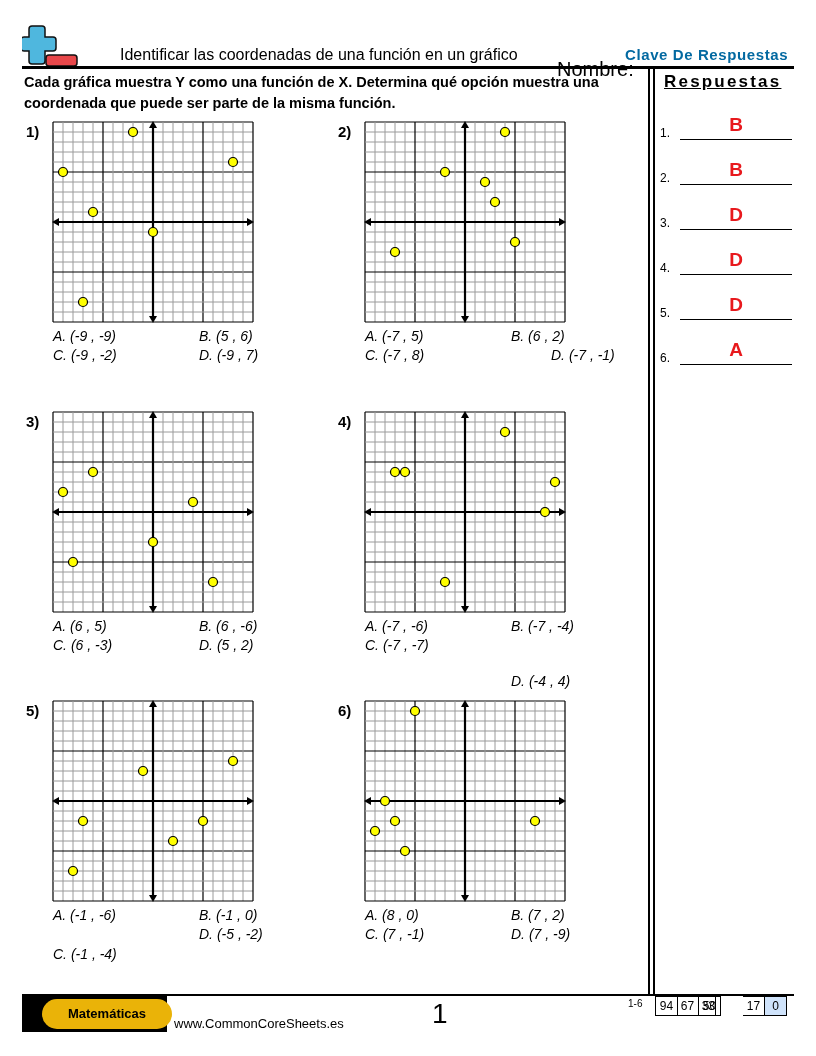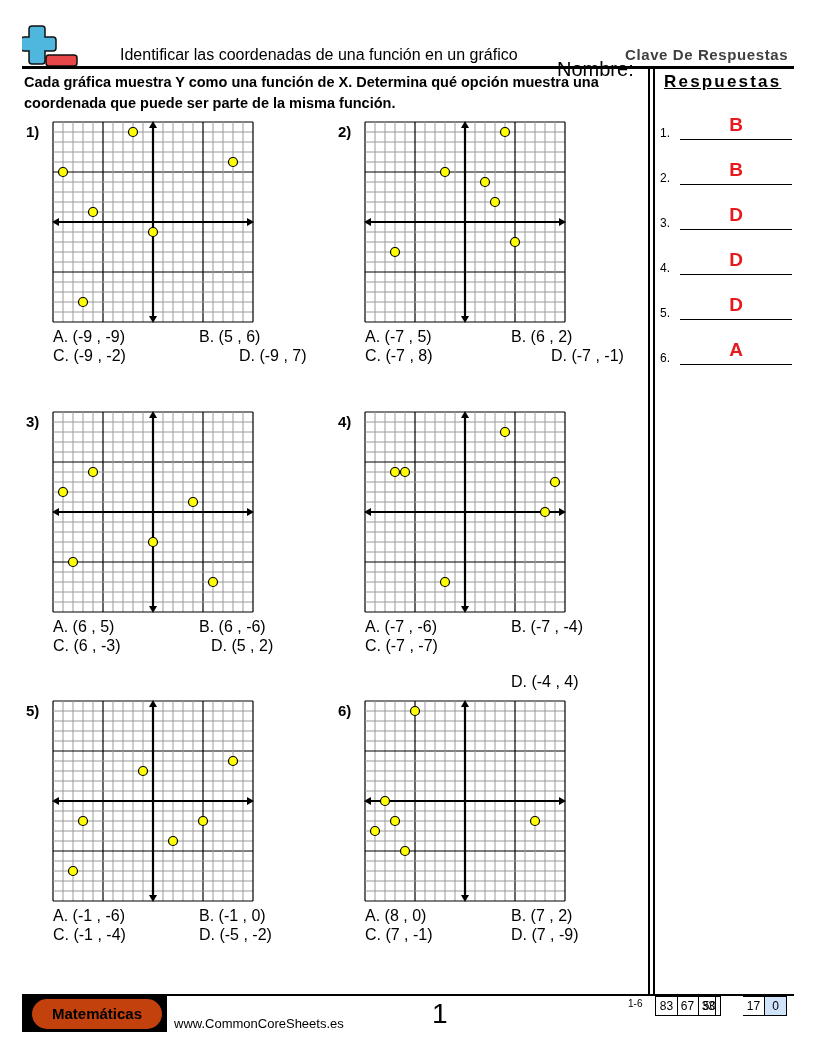--- a/index.html
+++ b/index.html
@@ -1,35 +1,35 @@
 <!DOCTYPE html>
 <html><head>
 <meta charset="utf-8">
 <style>
   html, body { margin:0; padding:0; background:#fff; }
   body { width:816px; height:1056px; position:relative; overflow:hidden; font-family:"Liberation Sans", sans-serif; color:#000; }
   .abs { position:absolute; }
   .logo { left:22px; top:24px; width:58px; height:44px; }
   .title { left:120px; top:46px; font-size:16px; white-space:nowrap; }
   .name-label { left:557px; top:58px; font-size:20px; white-space:nowrap; }
-  .name-value { left:625px; top:46px; font-size:15px; font-weight:bold; color:#404040; letter-spacing:0.6px; white-space:nowrap; }
+  .name-value { left:625px; top:46px; font-size:15px; font-weight:bold; color:#0369a1; letter-spacing:0.6px; white-space:nowrap; }
   .header-rule { left:22px; top:66px; width:772px; height:3px; background:#000; }
   .instructions { left:24px; top:72px; width:610px; font-size:14.5px; font-weight:bold; line-height:21px; }
   .divider { top:68px; width:2px; height:927px; background:#000; }
   .answers-title { left:664px; top:72px; font-size:17px; font-weight:bold; text-decoration:underline; letter-spacing:2.2px; }
   .ans-row { left:660px; width:132px; height:30px; }
   .ans-num { position:absolute; left:0; bottom:0; font-size:12px; }
   .ans-line { position:absolute; left:20px; right:0; bottom:0; height:1px; background:#000; }
   .ans-val { position:absolute; left:20px; right:0; bottom:4px; text-align:center; color:#e8191d; font-weight:bold; font-size:19px; }
   .problem-num { font-size:15px; font-weight:bold; }
   .graph { width:204px; height:204px; }
-  .opt { font-size:16px; white-space:nowrap; }
+  .opt { font-size:14px; white-space:nowrap;font-style:italic; }
   .footer-rule { left:22px; top:994px; width:772px; height:2px; background:#000; }
   .brand-box { left:22px; top:996px; width:145px; height:36px; background:#000; }
-  .brand-pill { left:32px; top:999px; width:130px; height:30px; background:#c2410c; border-radius:15px; text-align:center; line-height:30px; font-size:15px; font-weight:bold; }
+  .brand-pill { left:42px; top:999px; width:130px; height:30px; background:#eab308; border-radius:15px; text-align:center; line-height:30px; font-size:13px; font-weight:bold; }
   .site { left:174px; top:1016px; font-size:13px; }
   .page-num { left:432px; top:998px; font-size:28px; }
   .score-label { left:628px; top:998px; font-size:10px; }
   .score-box { top:996px; height:18px; border:1px solid #000; border-left:none; font-size:12px; text-align:center; line-height:18px; }
 </style>
 </head>
 <body>
 
 <svg class="abs logo" viewBox="0 0 58 44">
   <path d="M10 2 h10 a3 3 0 0 1 3 3 v8 h8 a3 3 0 0 1 3 3 v8 a3 3 0 0 1 -3 3 h-8 v10 a3 3 0 0 1 -3 3 h-10 a3 3 0 0 1 -3 -3 v-10 h-5 a3 3 0 0 1 -3 -3 v-8 a3 3 0 0 1 3 -3 h5 v-8 a3 3 0 0 1 3 -3 z" fill="#4fb7de" stroke="#111" stroke-width="1.5"></path>
@@ -132,21 +132,21 @@
       <circle cx="10" cy="50" r="4.5" fill="#ffff00" stroke="#000" stroke-width="1.2"></circle>
       <circle cx="80" cy="10" r="4.5" fill="#ffff00" stroke="#000" stroke-width="1.2"></circle>
       <circle cx="180" cy="40" r="4.5" fill="#ffff00" stroke="#000" stroke-width="1.2"></circle>
       <circle cx="40" cy="90" r="4.5" fill="#ffff00" stroke="#000" stroke-width="1.2"></circle>
       <circle cx="100" cy="110" r="4.5" fill="#ffff00" stroke="#000" stroke-width="1.2"></circle>
       <circle cx="30" cy="180" r="4.5" fill="#ffff00" stroke="#000" stroke-width="1.2"></circle>
     </svg>
     <div class="abs opt" style="left: 53px; top: 328px;">A.  (-9 , -9)</div>
     <div class="abs opt" style="left: 199px; top: 328px; text-align: right;">B.  (5 , 6)</div>
     <div class="abs opt" style="left: 53px; top: 347px;">C.  (-9 , -2)</div>
-    <div class="abs opt" style="left: 199px; top: 347px; margin-left: 40px;">D.  (-9 , 7)</div>
+    <div class="abs opt" style="left: 199px; top: 347px;">D.  (-9 , 7)</div>
     <div class="abs problem-num" style="left: 338px; top: 123px;">2)</div>
     <svg class="abs graph" width="204" height="204" viewBox="-2 -2 204 204" style="left: 363px; top: 120px;">
       <line x1="0" y1="0" x2="0" y2="200" stroke="#000" stroke-width="1.2"></line>
       <line x1="0" y1="0" x2="200" y2="0" stroke="#000" stroke-width="1.2"></line>
       <line x1="10" y1="0" x2="10" y2="200" stroke="#9a9a9a" stroke-width="1"></line>
       <line x1="0" y1="10" x2="200" y2="10" stroke="#9a9a9a" stroke-width="1"></line>
       <line x1="20" y1="0" x2="20" y2="200" stroke="#9a9a9a" stroke-width="1"></line>
       <line x1="0" y1="20" x2="200" y2="20" stroke="#9a9a9a" stroke-width="1"></line>
       <line x1="30" y1="0" x2="30" y2="200" stroke="#9a9a9a" stroke-width="1"></line>
       <line x1="0" y1="30" x2="200" y2="30" stroke="#9a9a9a" stroke-width="1"></line>
@@ -250,21 +250,21 @@
       <circle cx="10" cy="80" r="4.5" fill="#ffff00" stroke="#000" stroke-width="1.2"></circle>
       <circle cx="40" cy="60" r="4.5" fill="#ffff00" stroke="#000" stroke-width="1.2"></circle>
       <circle cx="140" cy="90" r="4.5" fill="#ffff00" stroke="#000" stroke-width="1.2"></circle>
       <circle cx="100" cy="130" r="4.5" fill="#ffff00" stroke="#000" stroke-width="1.2"></circle>
       <circle cx="20" cy="150" r="4.5" fill="#ffff00" stroke="#000" stroke-width="1.2"></circle>
       <circle cx="160" cy="170" r="4.5" fill="#ffff00" stroke="#000" stroke-width="1.2"></circle>
     </svg>
     <div class="abs opt" style="left: 53px; top: 618px;">A.  (6 , 5)</div>
     <div class="abs opt" style="left: 199px; top: 618px;">B.  (6 , -6)</div>
     <div class="abs opt" style="left: 53px; top: 637px;">C.  (6 , -3)</div>
-    <div class="abs opt" style="left: 199px; top: 637px; margin-left: 12px;">D.  (5 , 2)</div>
+    <div class="abs opt" style="left: 199px; top: 637px;">D.  (5 , 2)</div>
     <div class="abs problem-num" style="left: 338px; top: 413px;">4)</div>
     <svg class="abs graph" width="204" height="204" viewBox="-2 -2 204 204" style="left: 363px; top: 410px;">
       <line x1="0" y1="0" x2="0" y2="200" stroke="#000" stroke-width="1.2"></line>
       <line x1="0" y1="0" x2="200" y2="0" stroke="#000" stroke-width="1.2"></line>
       <line x1="10" y1="0" x2="10" y2="200" stroke="#9a9a9a" stroke-width="1"></line>
       <line x1="0" y1="10" x2="200" y2="10" stroke="#9a9a9a" stroke-width="1"></line>
       <line x1="20" y1="0" x2="20" y2="200" stroke="#9a9a9a" stroke-width="1"></line>
       <line x1="0" y1="20" x2="200" y2="20" stroke="#9a9a9a" stroke-width="1"></line>
       <line x1="30" y1="0" x2="30" y2="200" stroke="#9a9a9a" stroke-width="1"></line>
       <line x1="0" y1="30" x2="200" y2="30" stroke="#9a9a9a" stroke-width="1"></line>
@@ -367,21 +367,21 @@
       <polygon points="100,201 96,194 104,194" fill="#000"></polygon>
       <circle cx="180" cy="60" r="4.5" fill="#ffff00" stroke="#000" stroke-width="1.2"></circle>
       <circle cx="90" cy="70" r="4.5" fill="#ffff00" stroke="#000" stroke-width="1.2"></circle>
       <circle cx="30" cy="120" r="4.5" fill="#ffff00" stroke="#000" stroke-width="1.2"></circle>
       <circle cx="150" cy="120" r="4.5" fill="#ffff00" stroke="#000" stroke-width="1.2"></circle>
       <circle cx="120" cy="140" r="4.5" fill="#ffff00" stroke="#000" stroke-width="1.2"></circle>
       <circle cx="20" cy="170" r="4.5" fill="#ffff00" stroke="#000" stroke-width="1.2"></circle>
     </svg>
     <div class="abs opt" style="left: 53px; top: 907px;">A.  (-1 , -6)</div>
     <div class="abs opt" style="left: 199px; top: 907px;">B.  (-1 , 0)</div>
-    <div class="abs opt" style="left: 53px; top: 926px;">C.  (-1 , -4)</div>
+    <div class="abs opt" style="left: 53px; top: 946px;">C.  (-1 , -4)</div>
     <div class="abs opt" style="left: 199px; top: 926px;">D.  (-5 , -2)</div>
     <div class="abs problem-num" style="left: 338px; top: 702px;">6)</div>
     <svg class="abs graph" width="204" height="204" viewBox="-2 -2 204 204" style="left: 363px; top: 699px;">
       <line x1="0" y1="0" x2="0" y2="200" stroke="#000" stroke-width="1.2"></line>
       <line x1="0" y1="0" x2="200" y2="0" stroke="#000" stroke-width="1.2"></line>
       <line x1="10" y1="0" x2="10" y2="200" stroke="#9a9a9a" stroke-width="1"></line>
       <line x1="0" y1="10" x2="200" y2="10" stroke="#9a9a9a" stroke-width="1"></line>
       <line x1="20" y1="0" x2="20" y2="200" stroke="#9a9a9a" stroke-width="1"></line>
       <line x1="0" y1="20" x2="200" y2="20" stroke="#9a9a9a" stroke-width="1"></line>
       <line x1="30" y1="0" x2="30" y2="200" stroke="#9a9a9a" stroke-width="1"></line>
@@ -437,19 +437,19 @@
     <div class="abs opt" style="left: 511px; top: 926px;">D.  (7 , -9)</div>
   </div>
 
 <div class="abs footer-rule"></div>
 <div class="abs brand-box"></div>
 <div class="abs brand-pill">Matemáticas</div>
 <div class="abs site">www.CommonCoreSheets.es</div>
 <div class="abs page-num">1</div>
 <div class="abs score-label">1-6</div>
 <div id="scores">
-    <div class="abs score-box" style="left: 655px; width: 21px; border-left: 1px solid rgb(0, 0, 0);">83</div>
+    <div class="abs score-box" style="left: 655px; width: 21px; border-left: 1px solid rgb(0, 0, 0);">94</div>
     <div class="abs score-box" style="left: 677px; width: 21px;">67</div>
     <div class="abs score-box" style="left: 699px; width: 21px;">50</div>
     <div class="abs score-box" style="left: 694px; width: 21px; text-align: right;">33</div>
     <div class="abs score-box" style="left: 743px; width: 21px;">17</div>
     <div class="abs score-box" style="left: 765px; width: 21px; background: rgb(207, 227, 251);">0</div>
   </div>
 
 </body></html>

